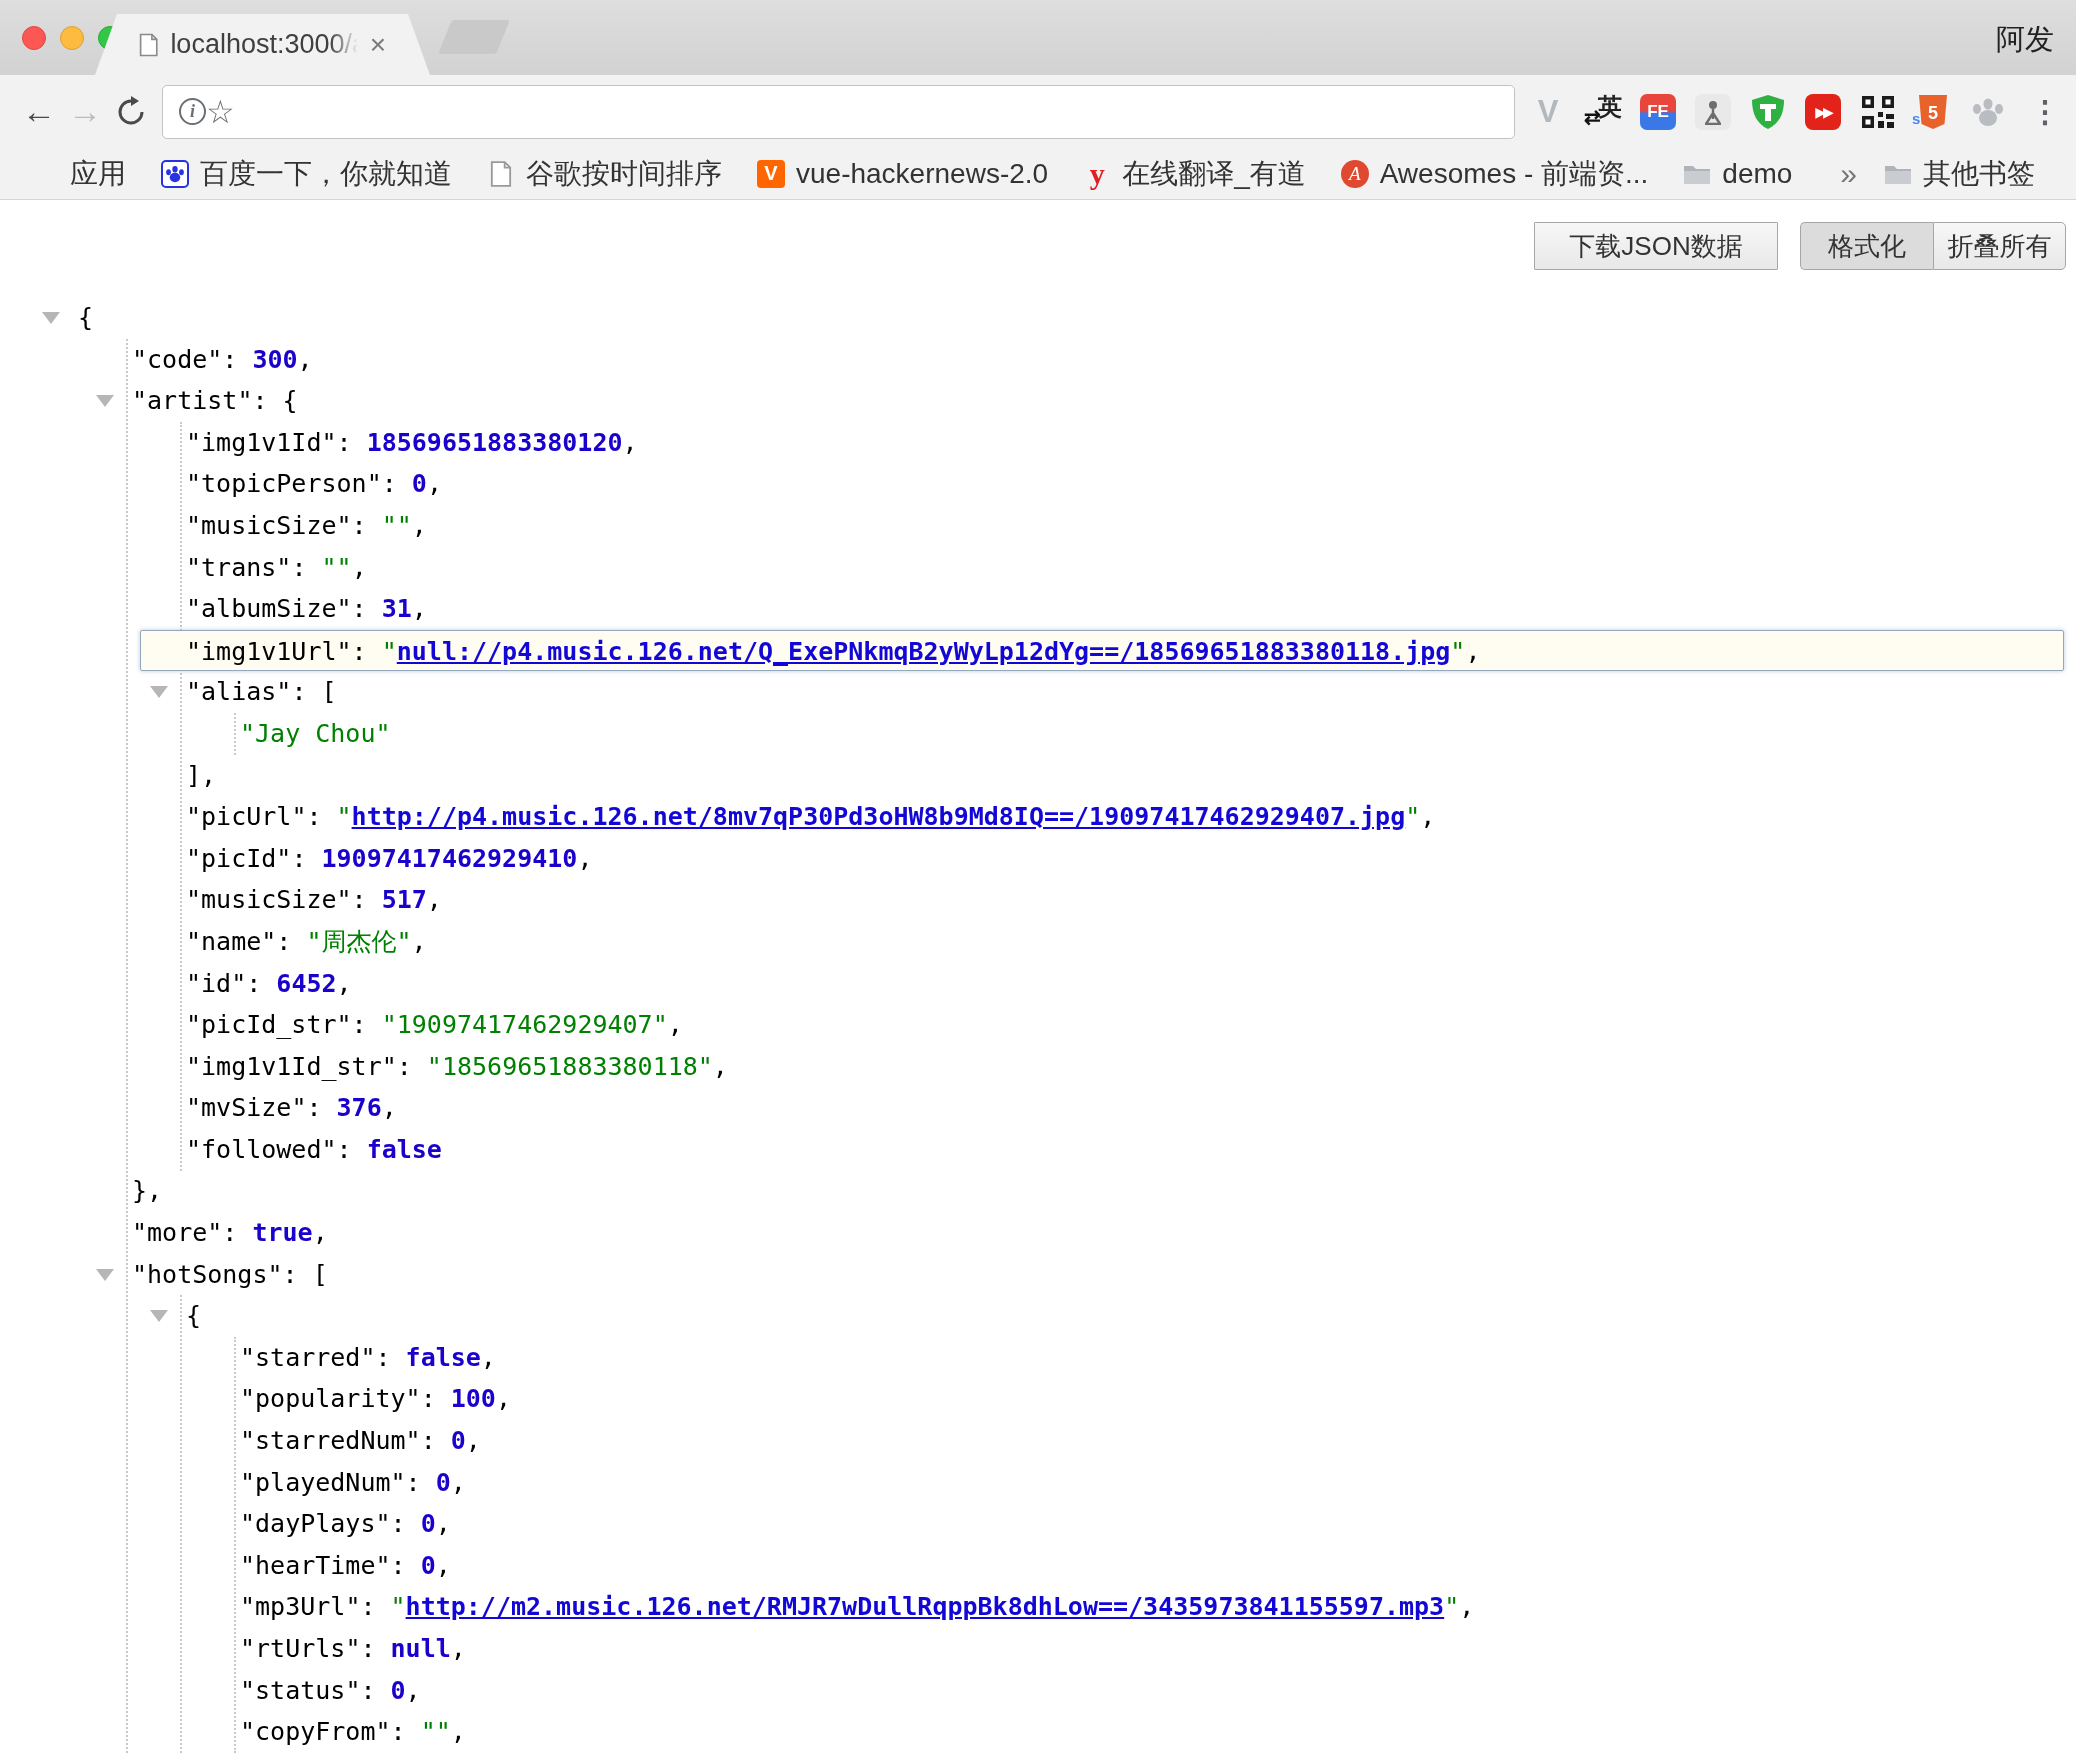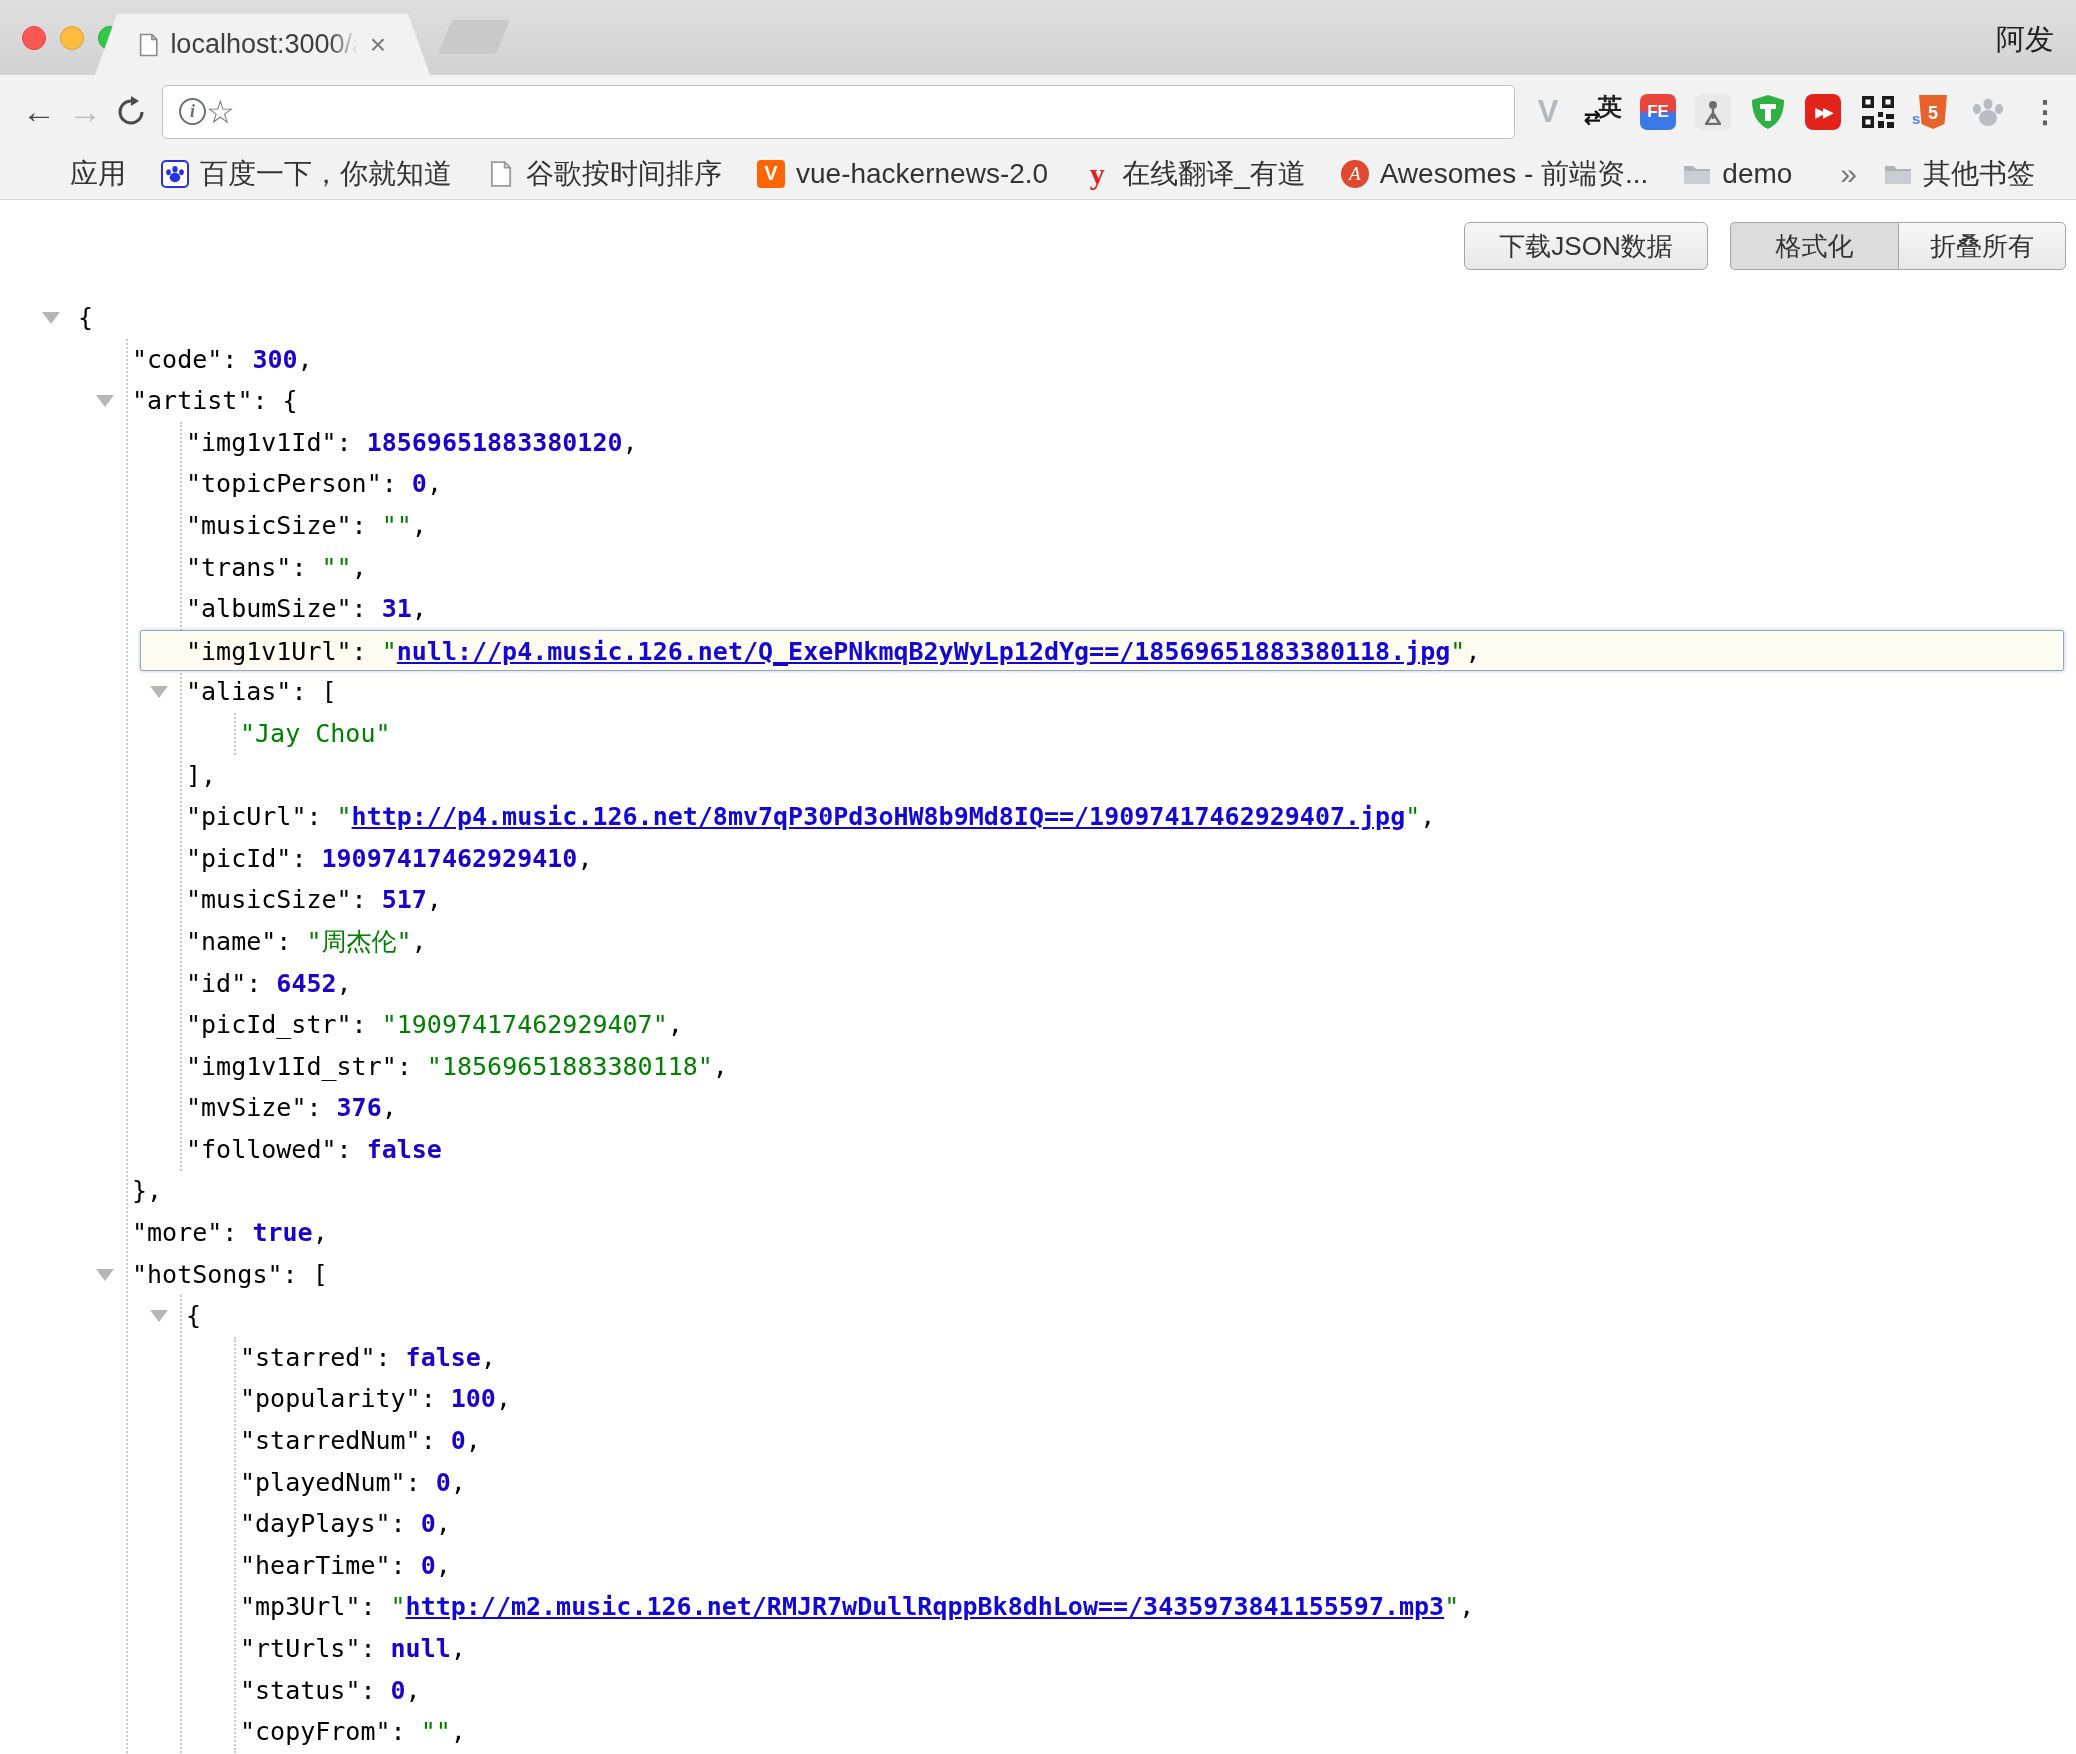--- a/index.html
+++ b/index.html
@@ -65,25 +65,25 @@
   .ydy { color:#e02020; font-size:30px; font-weight:bold; font-family:"Liberation Serif",serif; }
   .awa { width:28px; height:28px; border-radius:50%; background:#e0492f; color:#fff; font-size:19px;
          font-style:italic; font-family:"Liberation Serif",serif; display:flex; align-items:center; justify-content:center; }
   .bm-right { margin-left:auto; display:flex; align-items:center; gap:26px; }
   .chev { color:#777; font-size:30px; }
 
   
   .content { position:relative; width:100%; height:1554px; background:#fff; }
   .actions { position:absolute; top:22px; right:10px; display:flex; align-items:center; }
   .btn { height:48px; font-size:26px; color:#333; background:linear-gradient(#f7f7f7,#e8e8e8);
-         border:1px solid #a6a6a6; border-radius:6px; display:flex; align-items:center;
+         border:1px solid #a6a6a6; border-radius:1px; display:flex; align-items:center;
          justify-content:center; padding:0 30px; }
   .btn-download { margin-right:22px; width:244px; }
   .seg { display:flex; }
-  .seg .btn { border-radius:0; width:168px; padding:8px; }
+  .seg .btn { border-radius:0; width:133px; padding:8px; }
   .seg .btn:first-child { border-radius:5px 0 0 5px; border-right:none; background:#dcdcdc; }
   .seg .btn:last-child { border-radius:0 5px 5px 0; }
 
   
   #json-root { position:relative; width:100%; height:1554px; padding-top:97px;
                font-family:"DejaVu Sans Mono", monospace; font-size:25px; color:#000; }
   .row { position:relative; height:41.6px; line-height:41.6px; white-space:nowrap; }
   .row.hl { background:#fffdf2; border:1px solid #94a8bd; border-radius:2px;
             box-shadow:0 0 4px rgba(130,155,185,.55); }
   .row.hl .k { font-weight:normal; }

